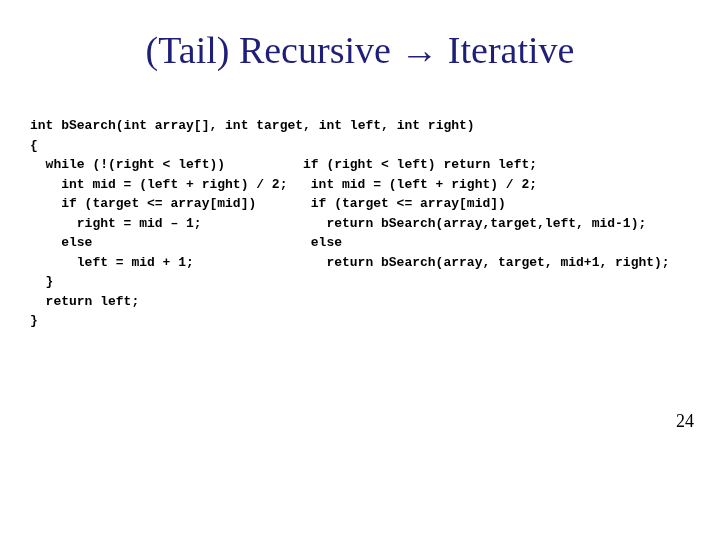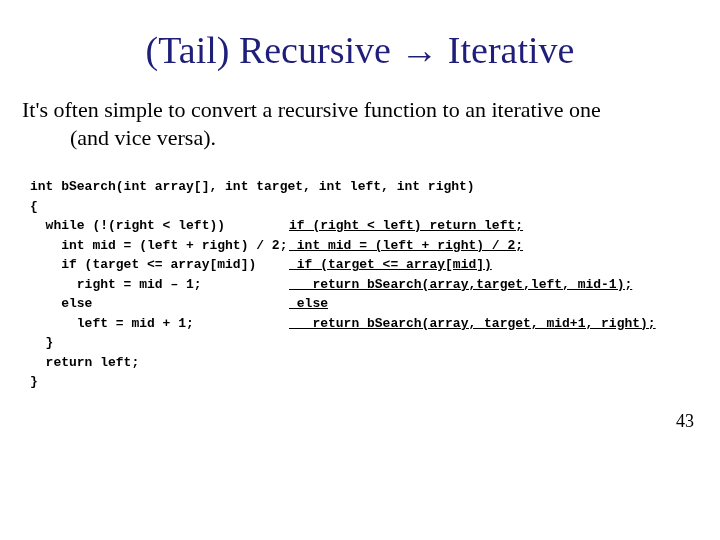--- a/index.html
+++ b/index.html
@@ -53,45 +53,40 @@
     white-space: pre;
     color: #000;
   }
   .iterative {
     position: absolute;
     left: 22px;
     top: 0;
   }
   .recursive {
     position: absolute;
-    left: 281px;
+    left: 295px;
     top: 39px; 
-    text-decoration: underline;
   }
   .pagenum {
     position: absolute;
     right: 26px;
     bottom: 24px;
     font-size: 18px;
     color: #000;
   }
 </style>
 </head>
 <body>
 
 <div class="slide">
 
   <div class="title">
     <span>(Tail) Recursive </span><span class="arrow">→</span><span> Iterative</span>
   </div>
 
-  <div class="intro">
-    <div>It's often simple to convert a recursive function to an iterative one</div>
-    <div class="intro-line2">(and vice versa).</div>
-  </div>
 
   <div class="code-area">
     <pre class="iterative">int bSearch(int array[], int target, int left, int right)
 {
   while (!(right &lt; left))
     int mid = (left + right) / 2;
     if (target &lt;= array[mid])
       right = mid – 1;
     else
       left = mid + 1;
@@ -99,15 +94,15 @@
   return left;
 }</pre>
     <pre class="recursive">if (right &lt; left) return left;
  int mid = (left + right) / 2;
  if (target &lt;= array[mid])
    return bSearch(array,target,left, mid-1);
  else
    return bSearch(array, target, mid+1, right);</pre>
   </div>
 
-  <div class="pagenum">43</div>
+  <div class="pagenum">24</div>
 
 </div>
 
 </body></html>

